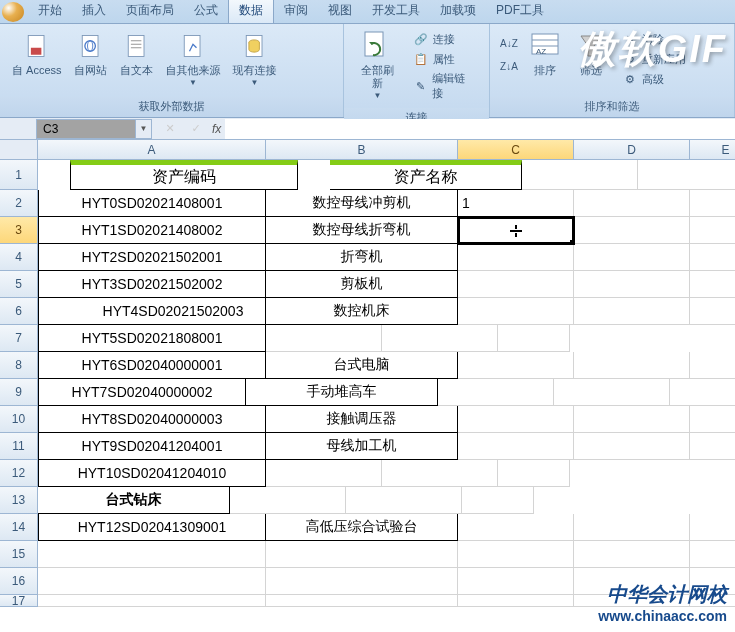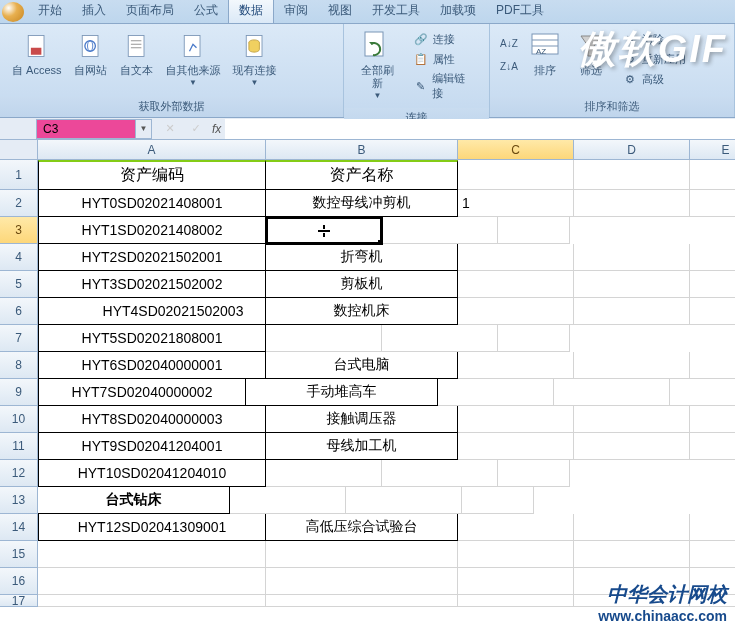--- a/index.html
+++ b/index.html
@@ -21,42 +21,42 @@
     .small-dd { font-size: 8px; color: #3b5a7a; margin-top: 1px; }
     
     .sm-list { display: flex; flex-direction: column; padding: 2px 4px; gap: 2px; }
     .sm-item { display: flex; align-items: center; gap: 4px; padding: 1px 4px; cursor: pointer; font-size: 11px; color: #3b5a7a; }
     .sm-icon { width: 16px; height: 16px; display: inline-flex; align-items: center; justify-content: center; }
     
     .sort-icons { display: flex; flex-direction: column; padding: 4px 2px; gap: 1px; }
     .sort-btn { width: 22px; height: 22px; display: flex; align-items: center; justify-content: center; cursor: pointer; font-size: 10px; color: #3b5a7a; }
     
     .formula-bar { height: 22px; background: #e5ecf5; border-bottom: 1px solid #9db6d3; display: flex; align-items: center; }
-    .name-box { width: 100px; height: 20px; background: #ec4899; border: 1px solid #9db6d3; margin-left: 36px; display: flex; align-items: center; padding: 0 6px; font-size: 12px; }
+    .name-box { width: 100px; height: 20px; background: #a3a3a3; border: 1px solid #9db6d3; margin-left: 36px; display: flex; align-items: center; padding: 0 6px; font-size: 12px; }
     .name-box-dd { width: 16px; height: 20px; border: 1px solid #9db6d3; border-left: none; background: #e5ecf5; display: flex; align-items: center; justify-content: center; cursor: pointer; font-size: 8px; color: #555; }
     .fx-area { display: flex; align-items: center; margin-left: 8px; gap: 6px; }
     .fx-btn { width: 20px; height: 18px; display: flex; align-items: center; justify-content: center; cursor: pointer; color: #666; font-size: 11px; }
     .fx-label { font-style: italic; font-size: 12px; color: #555; cursor: pointer; }
     .formula-input { flex: 1; height: 20px; border: none; background: #fff; margin-left: 4px; padding: 0 4px; outline: none; }
     
     .sheet-area { position: relative; background: #fff; }
     .select-all { position: absolute; left: 0; top: 0; width: 38px; height: 20px; background: #e5ecf5; border-right: 1px solid #9db6d3; border-bottom: 1px solid #9db6d3; cursor: pointer; }
     .col-headers { position: absolute; left: 38px; top: 0; height: 20px; display: flex; }
     .col-h { background: linear-gradient(#f3f7fb, #dde8f3); border-right: 1px solid #9db6d3; border-bottom: 1px solid #9db6d3; display: flex; align-items: center; justify-content: center; color: #3b5a7a; font-size: 12px; cursor: pointer; }
     .col-h.active { background: linear-gradient(#ffe9a8, #fdd77a); color: #6b4a10; }
     
     .row-headers { position: absolute; left: 0; top: 20px; width: 38px; }
     .row-h { background: linear-gradient(#f3f7fb, #dde8f3); border-right: 1px solid #9db6d3; border-bottom: 1px solid #9db6d3; display: flex; align-items: center; justify-content: center; color: #3b5a7a; font-size: 12px; height: 27px; cursor: pointer; }
     .row-h.active { background: linear-gradient(#ffe9a8, #fdd77a); color: #6b4a10; }
     
     .cells { position: absolute; left: 38px; top: 20px; }
     .row { display: flex; height: 27px; }
     .cell { border-right: 1px solid #d4d4d4; border-bottom: 1px solid #d4d4d4; display: flex; align-items: center; padding: 0 4px; font-size: 14px; background: #fff; overflow: hidden; white-space: nowrap; }
     .cell.bordered { border-right: 1px solid #000; border-bottom: 1px solid #000; }
-    .cell.bordered-top { border-top: 2px solid #84cc16; }
+    .cell.bordered-top { border-top: 5px solid #84cc16; margin-left: 32px; }
     .cell.bordered-left { border-left: 1px solid #000; }
     .cell.header-cell { justify-content: center; font-size: 16px; }
     .cell.center { justify-content: center; }
     .cell.selected { outline: 3px solid #000; outline-offset: -2px; z-index: 10; position: relative; }
     .fill-handle { position: absolute; right: -3px; bottom: -3px; width: 6px; height: 6px; background: #000; cursor: crosshair; }
     
     .cursor-cross { position: absolute; width: 16px; height: 16px; pointer-events: none; z-index: 20; }
     .cursor-cross::before, .cursor-cross::after { content: ''; position: absolute; background: #000; }
     .cursor-cross::before { left: 7px; top: 2px; width: 2px; height: 12px; }
     .cursor-cross::after { left: 2px; top: 7px; width: 12px; height: 2px; }
@@ -267,20 +267,21 @@
       </div>
       <div class="row" style="height: 27px;">
         <div class="cell bordered bordered-left center" style="width: 228px;">HYT0SD02021408001</div>
         <div class="cell bordered center" style="width: 192px;">数控母线冲剪机</div>
         <div class="cell" style="width: 116px;">1</div>
         <div class="cell" style="width: 116px;"></div>
         <div class="cell" style="width: 72px;"></div>
       </div>
       <div class="row" style="height: 27px;">
         <div class="cell bordered bordered-left center" style="width: 228px;">HYT1SD02021408002</div>
+        <div class="cell bordered center" style="width: 192px;">数控母线折弯机</div>
         <div class="cell selected" style="width: 116px;">
           <div class="fill-handle"></div>
           <div class="cursor-cross" style="left: 50px; top: 6px;">
             <div class="wh"></div>
           </div>
         </div>
         <div class="cell" style="width: 116px;"></div>
         <div class="cell" style="width: 72px;"></div>
       </div>
       <div class="row" style="height: 27px;">

